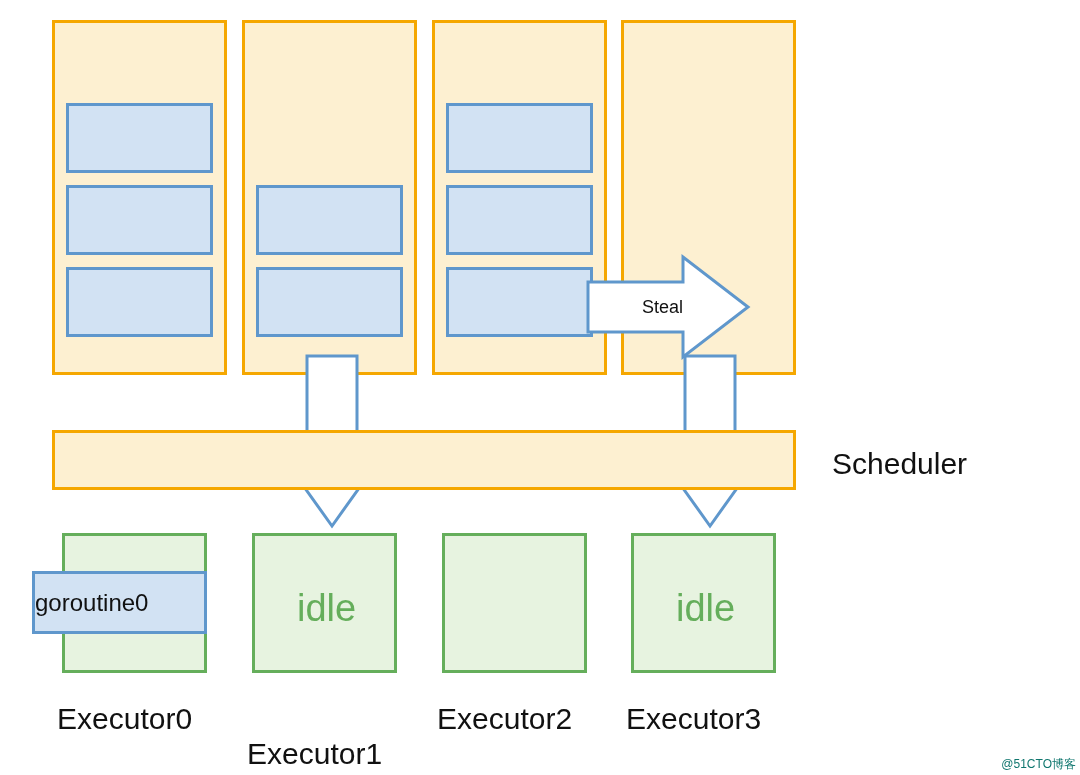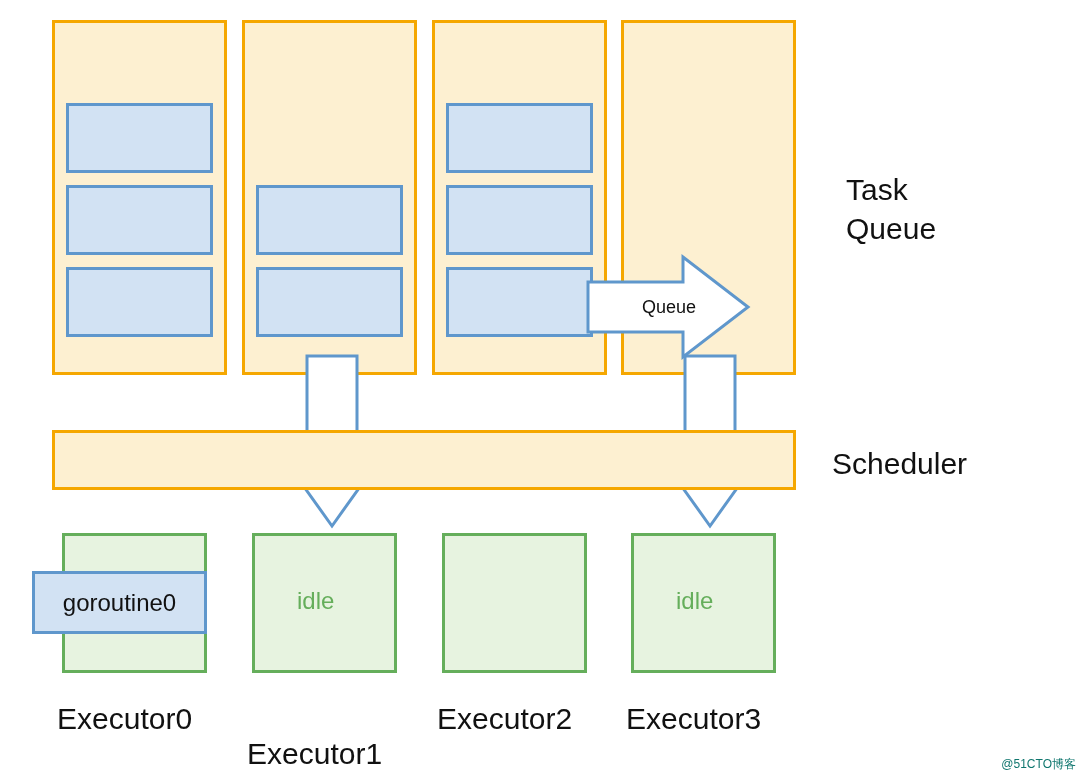--- a/index.html
+++ b/index.html
@@ -33,31 +33,31 @@
     border: 3px solid #f5a700;
   }
   .exec-box {
     position: absolute;
     background: #e7f3e0;
     border: 3px solid #65ae5b;
   }
   .exec-idle {
     position: absolute;
     color: #65ae5b;
-    font-size: 24px;
+    font-size: 38px;
     text-align: center;
   }
   .goroutine {
     position: absolute;
     background: #d2e2f3;
     border: 3px solid #5f97cc;
     font-size: 24px;
     display: flex;
     align-items: center;
-    justify-content: center;
+    justify-content: flex-start;
     color: #111;
   }
   .exec-label {
     position: absolute;
     font-size: 30px;
     color: #111;
   }
   .side-label {
     position: absolute;
     font-size: 30px;
@@ -100,21 +100,21 @@
 
   <div class="task" style="left:446px; top:103px; width:147px; height:70px;"></div>
   <div class="task" style="left:446px; top:185px; width:147px; height:70px;"></div>
   <div class="task" style="left:446px; top:267px; width:147px; height:70px;"></div>
 
   <div class="arrow" style="left:588px; top:252px;">
     <svg width="170" height="110">
       <polygon points="0,30 95,30 95,5 160,55 95,105 95,80 0,80" fill="#ffffff" stroke="#5f97cc" stroke-width="3"></polygon>
     </svg>
   </div>
-  <div class="steal-label" style="left:642px; top:297px;">Queue</div>
+  <div class="steal-label" style="left:642px; top:297px;">Steal</div>
 
   <div class="arrow" style="left:277px; top:356px;">
     <svg width="110" height="175">
       <polygon points="30,0 80,0 80,100 105,100 55,170 5,100 30,100" fill="#ffffff" stroke="#5f97cc" stroke-width="3"></polygon>
     </svg>
   </div>
 
   <div class="arrow" style="left:655px; top:356px;">
     <svg width="110" height="175">
       <polygon points="30,0 80,0 80,100 105,100 55,170 5,100 30,100" fill="#ffffff" stroke="#5f97cc" stroke-width="3"></polygon>
@@ -133,20 +133,16 @@
 
   <div class="goroutine" style="left:32px;  top:571px; width:175px; height:63px;">
     <span>goroutine0</span>
   </div>
 
   <div class="exec-label" style="left:57px;  top:702px;">Executor0</div>
   <div class="exec-label" style="left:247px; top:702px;margin-top:35px;">Executor1</div>
   <div class="exec-label" style="left:437px; top:702px;">Executor2</div>
   <div class="exec-label" style="left:626px; top:702px;">Executor3</div>
 
-  <div class="side-label" style="left:846px; top:170px;">
-    <span>Task</span><br>
-    <span>Queue</span>
-  </div>
   <div class="side-label" style="left:832px; top:444px;">Scheduler</div>
 
   <div class="watermark">@51CTO博客</div>
 </div>
 
 </body></html>

